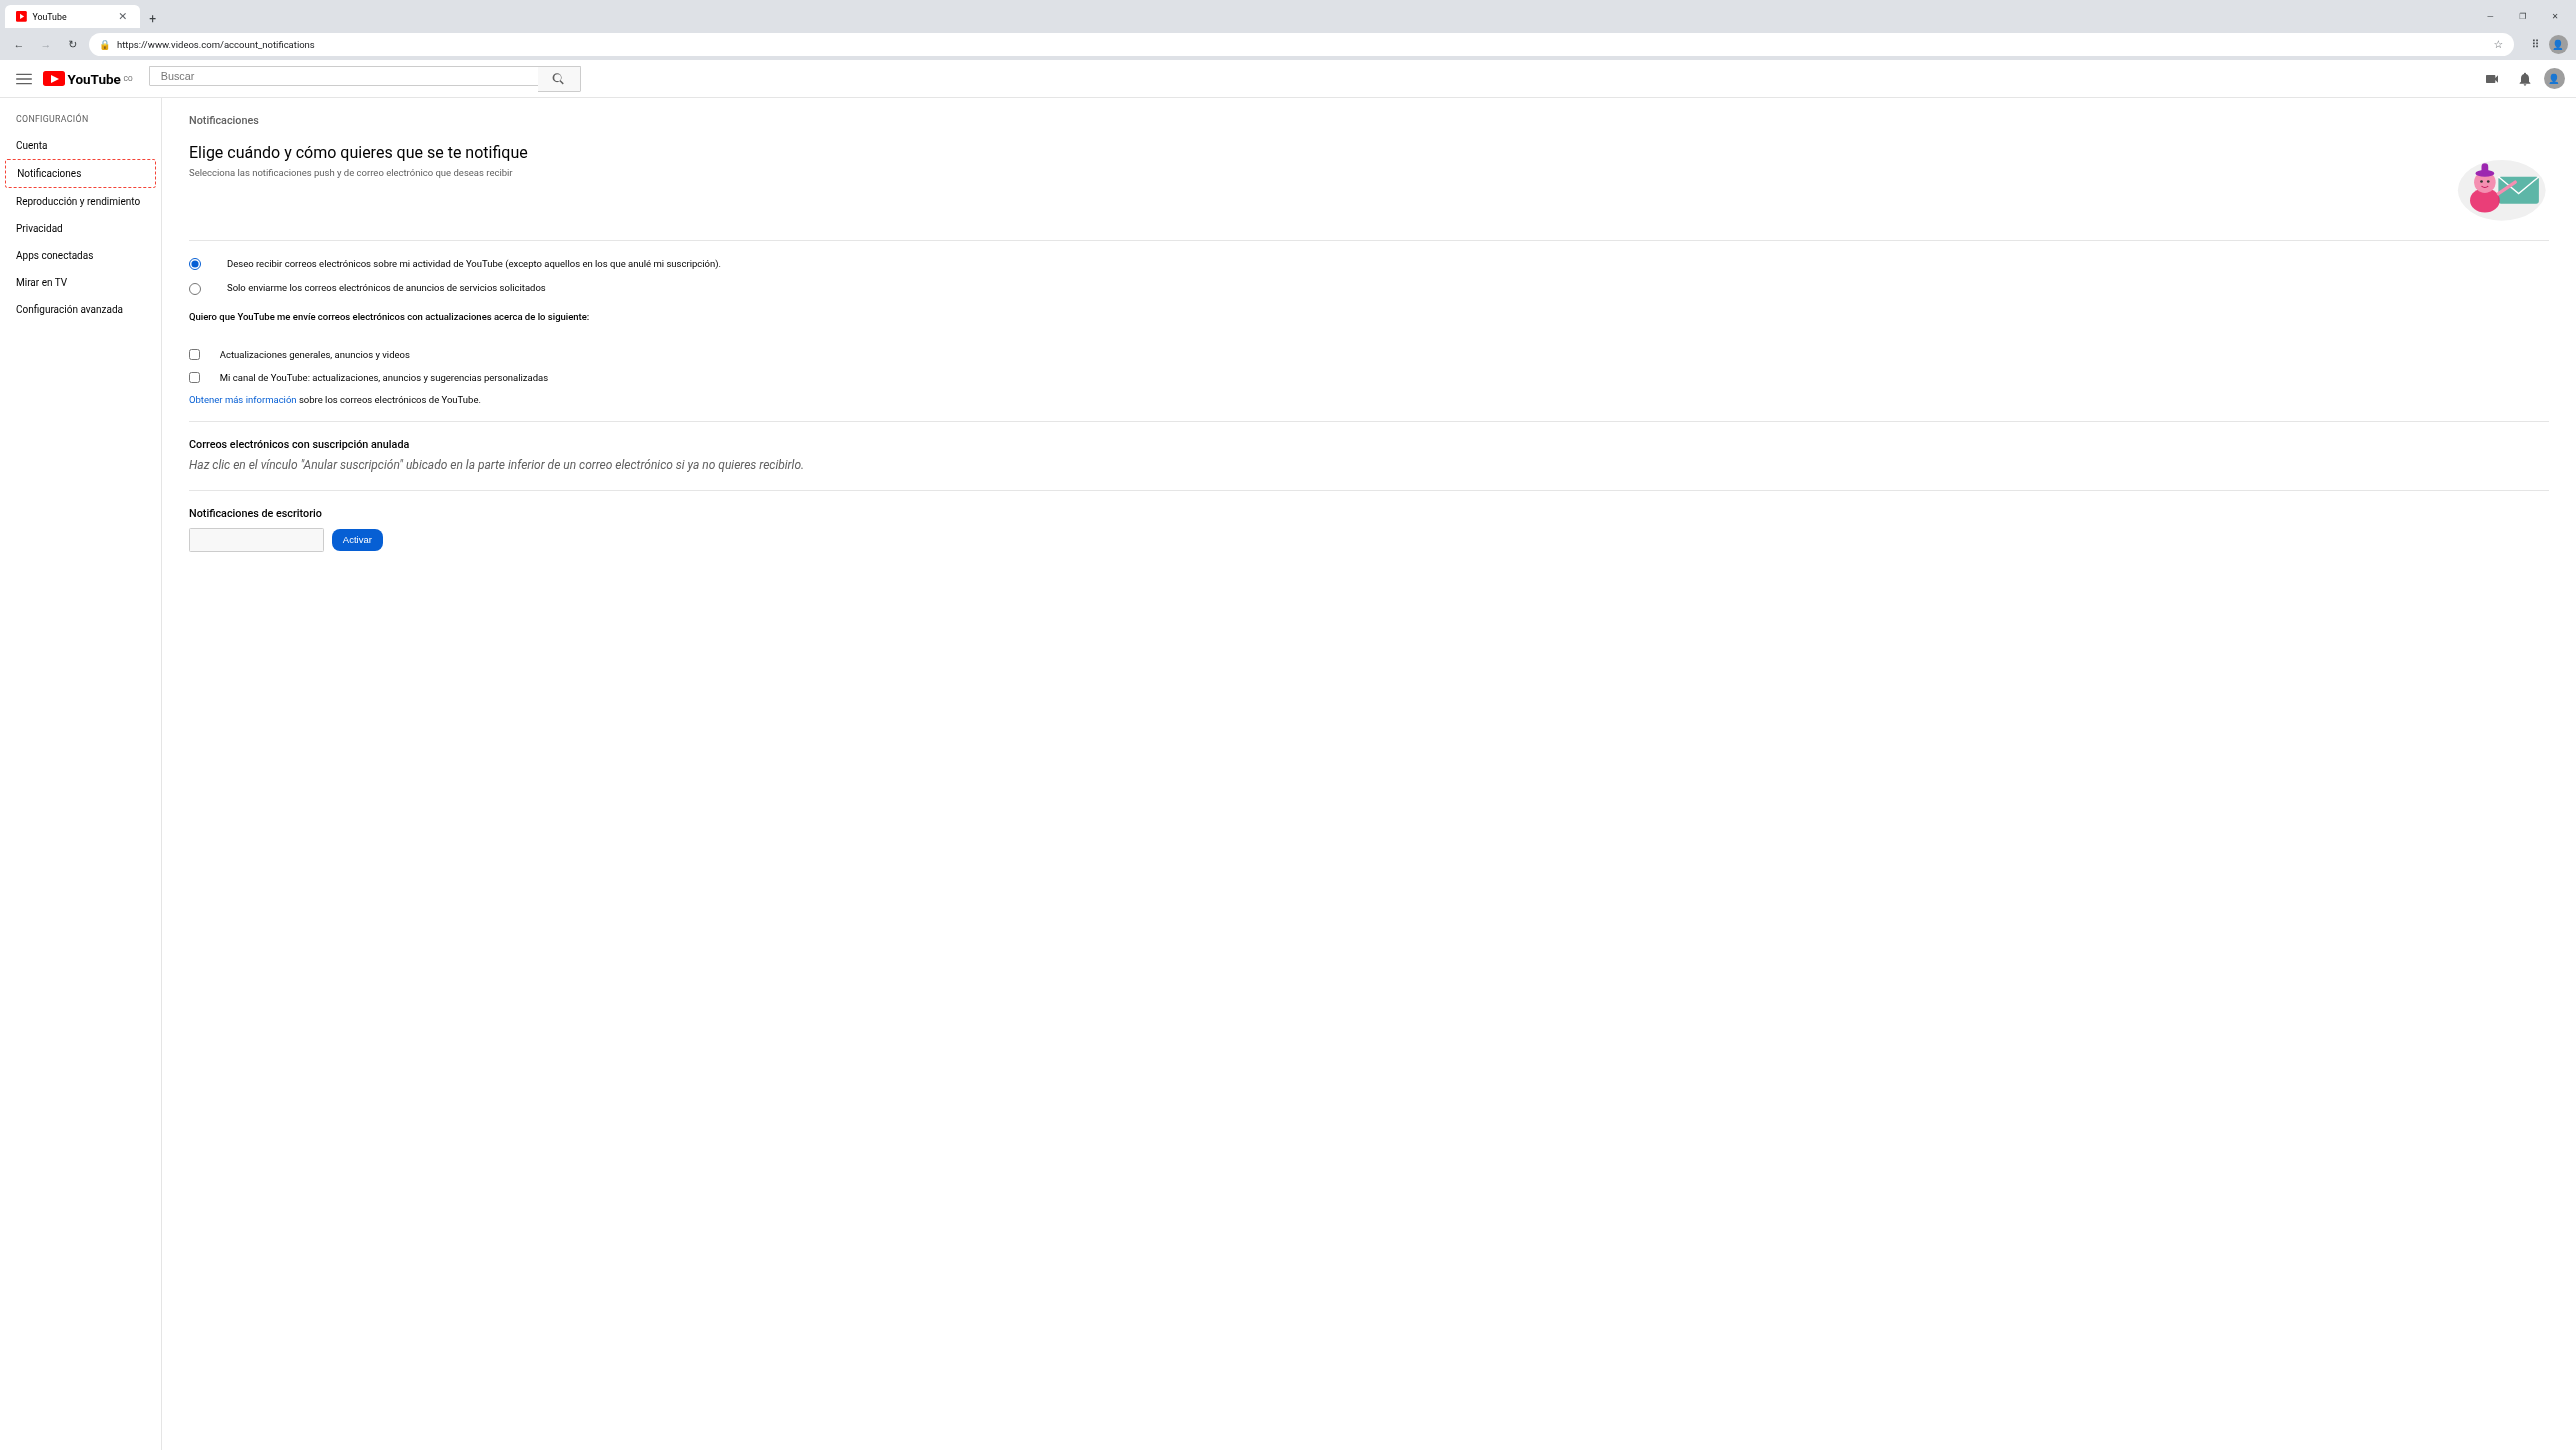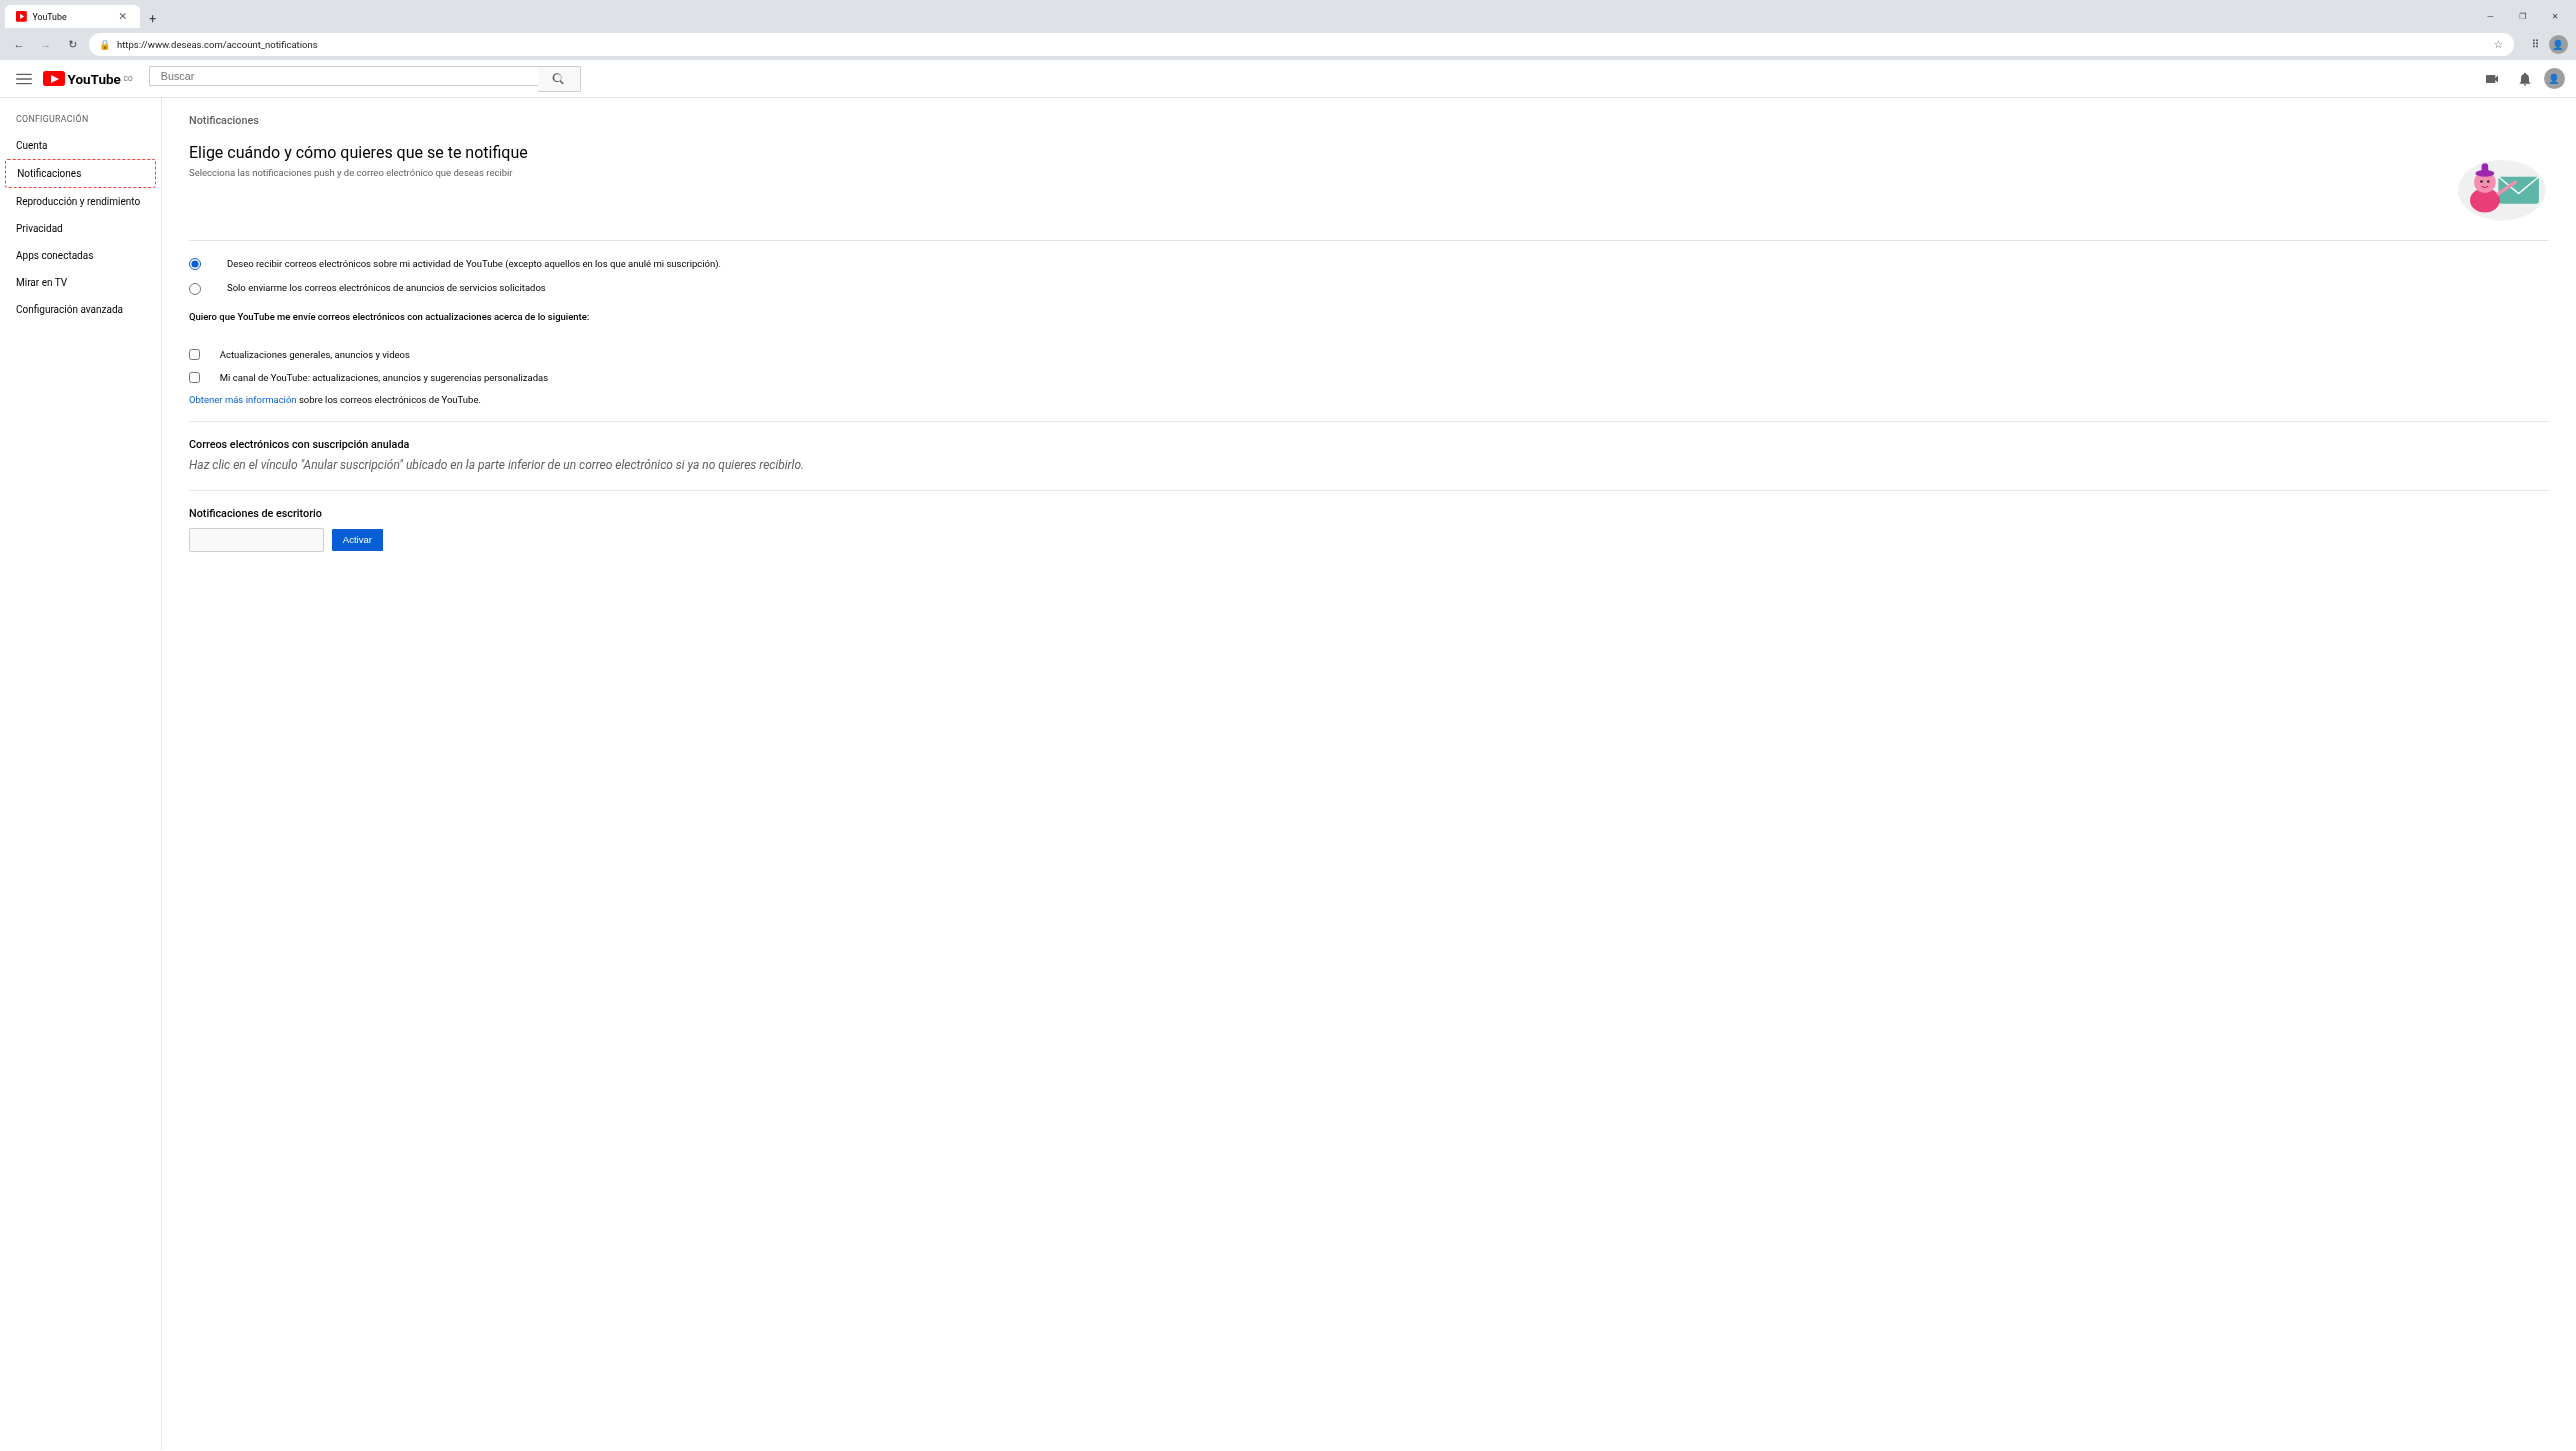--- a/index.html
+++ b/index.html
@@ -67,21 +67,21 @@
     .checkbox-option { display: flex; align-items: flex-end; gap: 20px; margin-bottom: 10.8px; }
     .checkbox-input { width: 10.8px; height: 10.8px; margin-top: 1.4px; cursor: pointer; flex-shrink: 0; }
     .checkbox-label { font-size: 9.5px; color: #030303; }
     .link { color: #065fd4; text-decoration: none; cursor: pointer; }
 
     .sub-section-title { font-size: 10.8px; font-weight: 500; margin-bottom: 5.4px; }
     .sub-section-desc { font-size: 12px; color: #606060; font-style: italic; line-height: 1.5; }
 
     .desktop-notif-title { font-size: 10.8px; font-weight: 500; margin-bottom: 8px; }
     .desktop-notif-btn-area { display: flex; gap: 8px; align-items: center; margin-top: 5.4px; }
-    .btn-primary { background: #065fd4; color: #fff; border: none; padding: 5.4px 10.8px; border-radius: 1px; cursor: pointer; font-size: 9.5px; }
+    .btn-primary { background: #065fd4; color: #fff; border: none; padding: 5.4px 10.8px; border-radius: 8px; cursor: pointer; font-size: 9.5px; }
 
     
     .illus-svg { width: 108px; height: 81px; }
   </style>
 </head>
 <body>
 
 <div class="browser-chrome">
   <div class="tab-bar" style="display:flex; align-items:flex-end; padding:5.4px 0 0 5.4px;">
     <div class="tab">
@@ -100,21 +100,21 @@
       <div class="win-btn">❐</div>
       <div class="win-btn close">✕</div>
     </div>
   </div>
   <div class="address-bar-row">
     <div class="nav-btn">←</div>
     <div class="nav-btn disabled">→</div>
     <div class="nav-btn">↻</div>
     <div class="address-bar">
       <span class="lock-icon">🔒</span>
-      <span class="address-text">https://www.deseas.com/account_notifications</span>
+      <span class="address-text">https://www.videos.com/account_notifications</span>
       <span class="star-icon">☆</span>
     </div>
     <div class="toolbar-right">
       <div class="toolbar-btn">⠿</div>
       <div class="profile-circle">👤</div>
     </div>
   </div>
 </div>
 
 <div class="yt-app">

